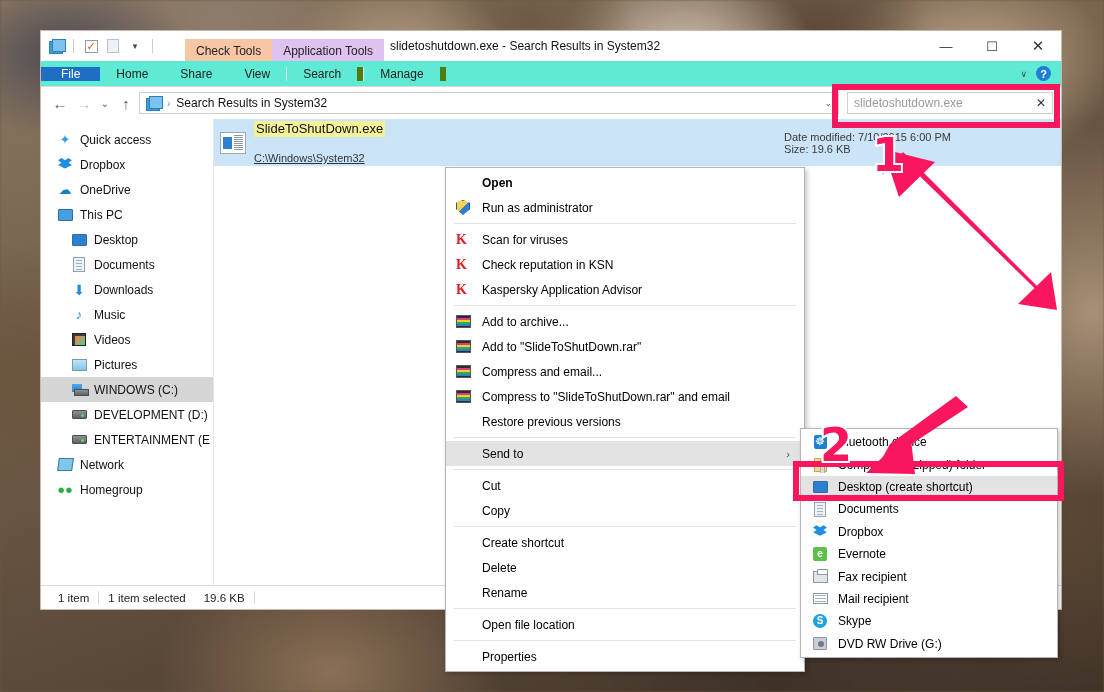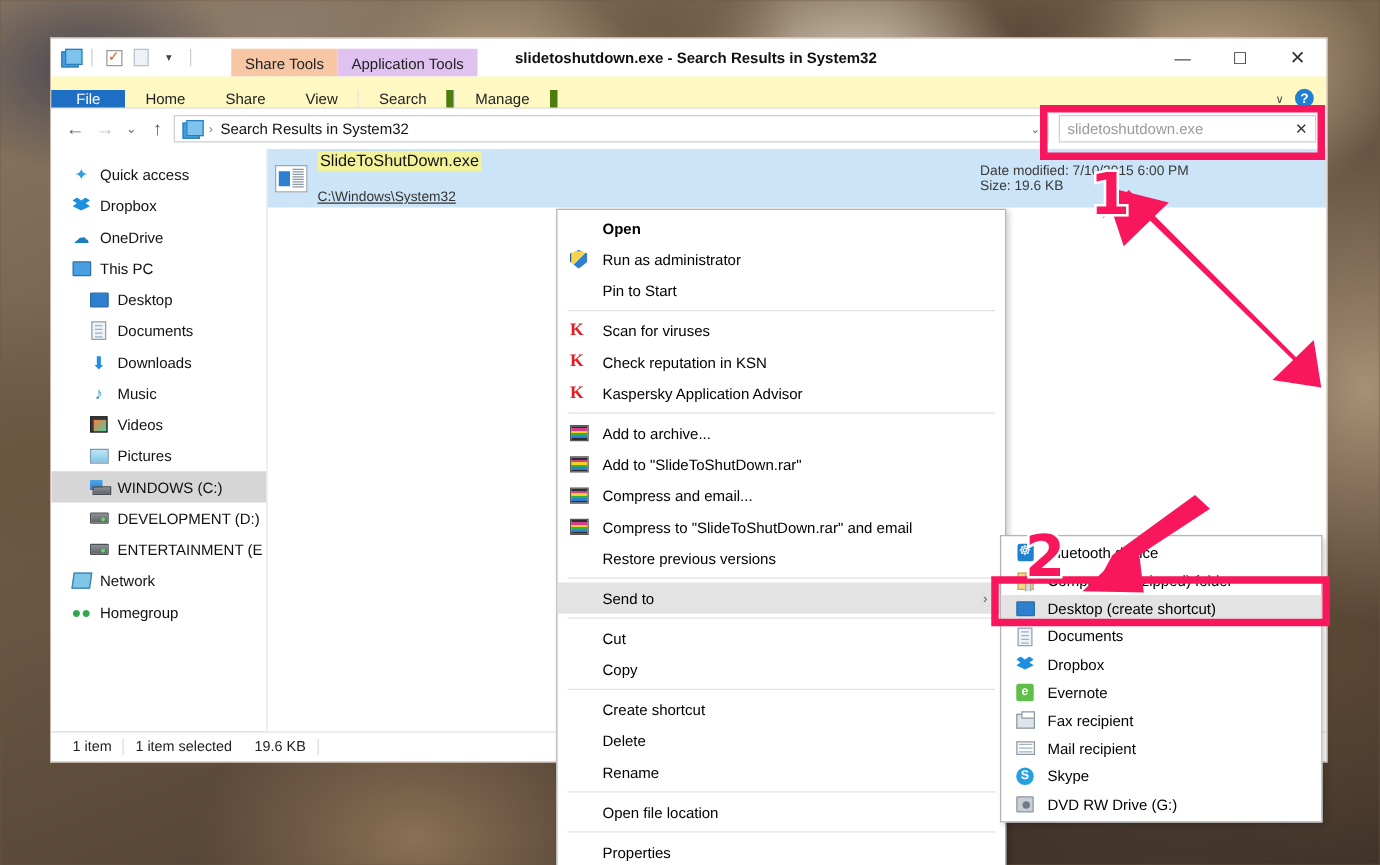--- a/index.html
+++ b/index.html
@@ -72,33 +72,33 @@
 
   .ctx-tabs { display: flex; align-items: flex-end; height: 30px; margin-left: 28px; }
   .ctx-tab {
     height: 22px; padding: 0 10px; font-size: 12px; color: #222;
     display: flex; align-items: center; border: 1px solid transparent; border-bottom: none;
   }
   .ctx-search { background: #f7c6a4; }
   .ctx-app    { background: #e0c2f0; }
 
   .wintitle {
-    font-size: 12px; color: #111; margin-left: 30px; white-space: nowrap; font-weight: bold;
+    font-size: 12px; color: #111; margin-left: 6px; white-space: nowrap;
   }
   .wincontrols { margin-left: auto; display: flex; height: 30px; }
   .winbtn {
     width: 46px; height: 30px; display:flex; align-items:center; justify-content:center;
     font-size: 13px; color: #333;
   }
   .winbtn.close { font-size: 15px; }
 
   
   .ribbonrow {
-    height: 26px; display: flex; align-items: flex-end;
-    border-bottom: 1px solid #d9d9d9; background: #fef9c3; flex: 0 0 26px;
+    height: 26px; display: flex; align-items: center;
+    border-bottom: 1px solid #d9d9d9; background: #5eead4; flex: 0 0 26px;
   }
   .rtab {
     padding: 0 16px; display: flex; align-items: center; font-size: 12px; color: #222;
   }
   .rtab.file { background: #1e6fc4; color: #fff; padding: 0 20px; }
   .rtab.grp { border-left: 1px solid #e3e3e3; border-right: 6px solid #4d7c0f; }
   .ribbon-right { margin-left: auto; display: flex; align-items: center; gap: 9px; padding-right: 10px; }
   .helpbtn {
     width: 15px; height: 15px; border-radius: 50%; background: #1e7fd4; color: #fff;
     font-size: 11px; font-weight: bold; display: flex; align-items: center; justify-content: center;
@@ -260,21 +260,21 @@
           <span class="chk-glyph">✓</span>
         </span>
       <span class="qat-ico">
           <span class="page-glyph"></span>
         </span>
       <span class="qat-ico caret-dn">▾</span>
       <span class="sep-v"></span>
     </div>
 
     <div class="ctx-tabs">
-      <div class="ctx-tab ctx-search">Share Tools</div>
+      <div class="ctx-tab ctx-search">Check Tools</div>
       <div class="ctx-tab ctx-app">Application Tools</div>
     </div>
 
     <div class="wintitle">slidetoshutdown.exe - Search Results in System32</div>
 
     <div class="wincontrols">
       <div class="winbtn">—</div>
       <div class="winbtn">☐</div>
       <div class="winbtn close">✕</div>
     </div>
@@ -444,24 +444,20 @@
     <div class="mi bold">
       <span class="mi-ico"></span>
       <span>Open</span>
     </div>
     <div class="mi">
       <span class="mi-ico">
         <span class="ic-shield"></span>
       </span>
       <span>Run as administrator</span>
     </div>
-    <div class="mi">
-      <span class="mi-ico"></span>
-      <span>Pin to Start</span>
-    </div>
     <div class="mdiv"></div>
     <div class="mi">
       <span class="mi-ico">
         <span class="ic-kas"></span>
       </span>
       <span>Scan for viruses</span>
     </div>
     <div class="mi">
       <span class="mi-ico">
         <span class="ic-kas"></span>

